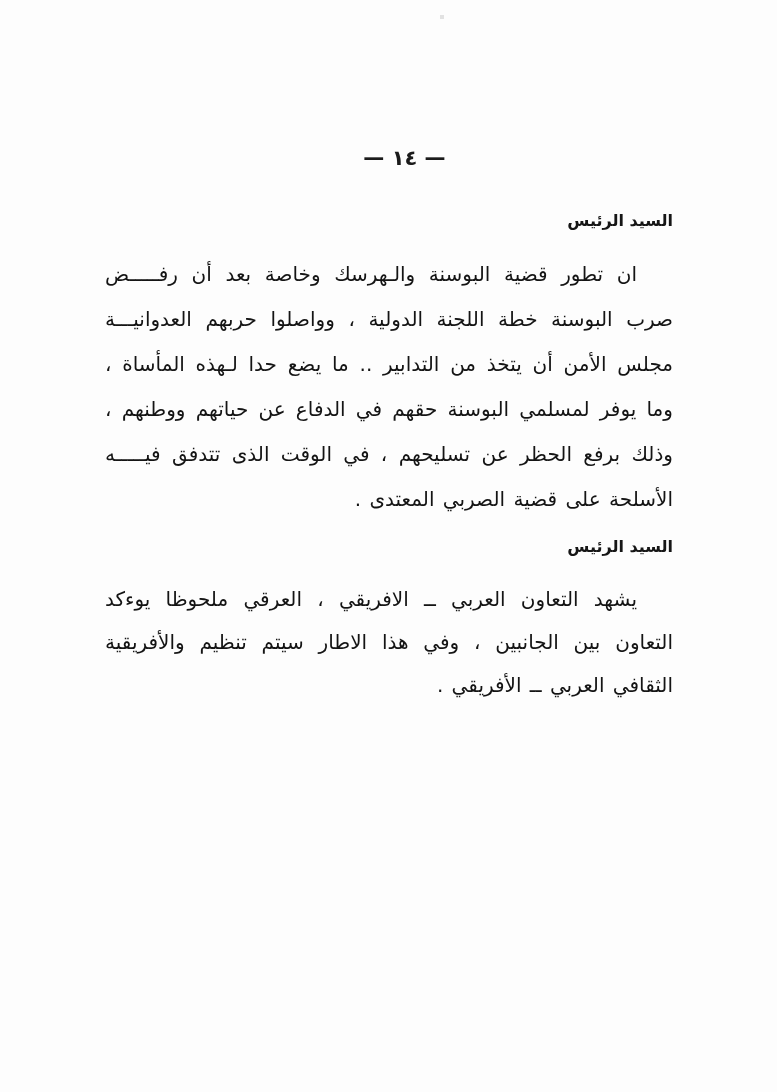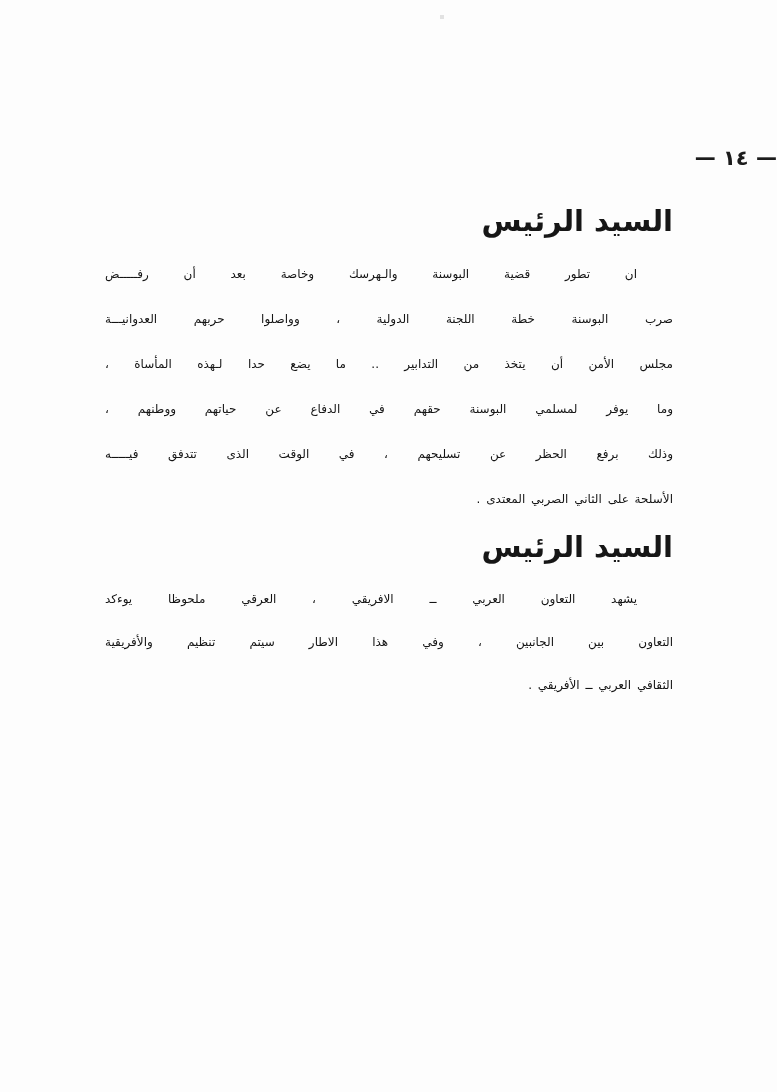--- a/index.html
+++ b/index.html
@@ -24,48 +24,48 @@
     left: 440px;
     width: 4px;
     height: 4px;
     background: #e2e2e2;
   }
   .page-number {
     position: absolute;
     top: 146px;
     left: 0;
     right: 0;
-    text-align: right;
+    text-align: center;
     font-size: 21px;
     font-weight: bold;
     letter-spacing: 3px;
     color: #1b1b1b;
     padding-left: 32px;
   }
   .content {
     position: absolute;
     top: 206px;
     right: 104px;
     width: 568px;
   }
   .heading {
     margin: 0;
-    font-size: 29px;
+    font-size: 16px;
     font-weight: bold;
     color: #161616;
     text-align: right;
     line-height: 30px;
   }
   .para {
     margin-top: 16px;
   }
   .para-1 .line { height: 45px; line-height: 45px; }
   .para-2 .line { height: 43px; line-height: 43px; }
   .line {
-    font-size: 12px;
+    font-size: 20px;
     color: #141414;
     text-align: justify;
     text-align-last: justify;
     word-spacing: 2px;
     overflow: hidden;
   }
   .line.first { text-indent: 36px; }
   .line.last {
     text-align: right;
     text-align-last: right;
@@ -84,21 +84,21 @@
   <div class="content">
 
     <section class="section-1">
       <h2 class="heading">السيد الرئيس</h2>
       <div class="para para-1">
         <div class="line first">ان تطور قضية البوسنة والـهرسك وخاصة بعد أن رفـــــض</div>
         <div class="line">صرب البوسنة خطة اللجنة الدولية ، وواصلوا حربهم العدوانيـــة</div>
         <div class="line">مجلس الأمن أن يتخذ من التدابير .. ما يضع حدا لـهذه المأساة ،</div>
         <div class="line">وما يوفر لمسلمي البوسنة حقهم في الدفاع عن حياتهم ووطنهم ،</div>
         <div class="line">وذلك برفع الحظر عن تسليحهم ، في الوقت الذى تتدفق فيـــــه</div>
-        <div class="line last">الأسلحة على الثاني الصربي المعتدى .</div>
+        <div class="line last">الأسلحة على قضية الصربي المعتدى .</div>
       </div>
     </section>
 
     <section class="section-2">
       <h2 class="heading">السيد الرئيس</h2>
       <div class="para para-2">
         <div class="line first">يشهد التعاون العربي ــ الافريقي ، العرقي ملحوظا يوءكد</div>
         <div class="line">التعاون بين الجانبين ، وفي هذا الاطار سيتم تنظيم والأفريقية</div>
         <div class="line last">الثقافي العربي ــ الأفريقي .</div>
       </div>

